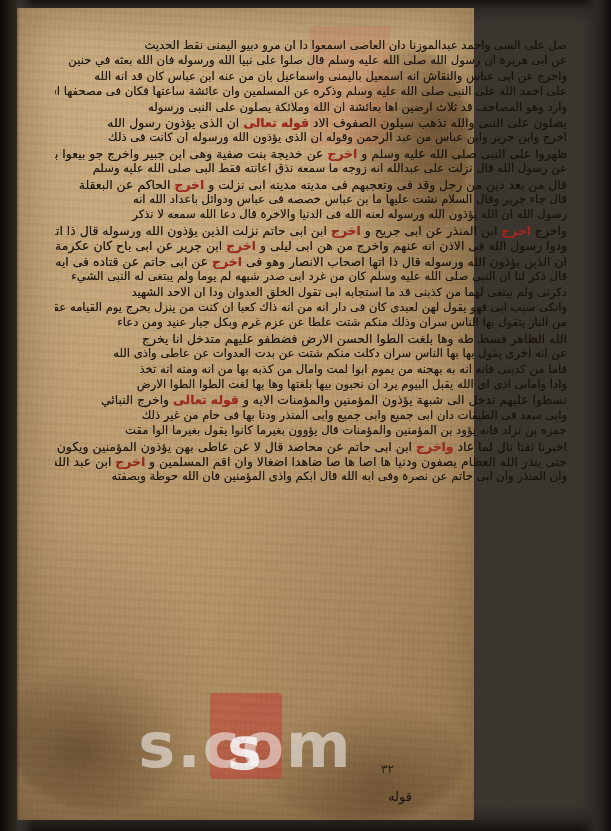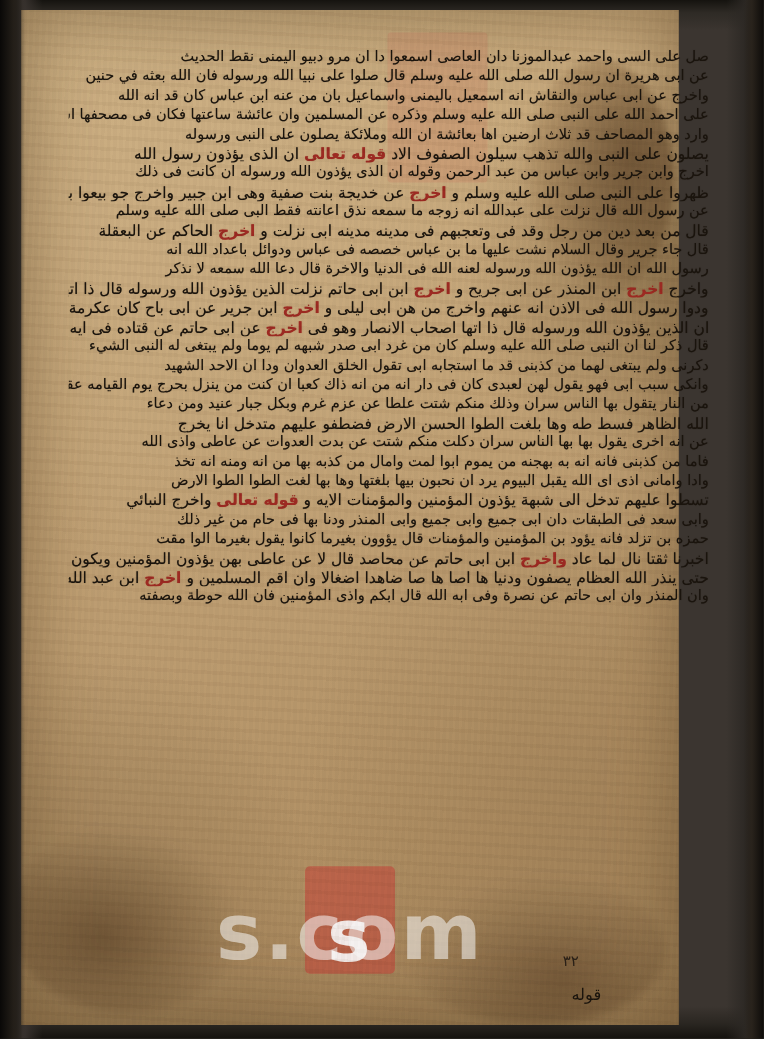--- a/index.html
+++ b/index.html
@@ -24,21 +24,21 @@
       linear-gradient(270deg, #17150f 0px, #2c2824 14px, rgba(0,0,0,0) 30px),
       linear-gradient(180deg, #15130f 0px, #2e2a25 10px, rgba(0,0,0,0) 24px),
       linear-gradient(0deg, #14120e 0px, #2a2621 12px, rgba(0,0,0,0) 26px),
       #3b3530;
   }
   
   .paper {
     position: absolute;
     left: 17px;
     top: 8px;
-    width: 526px;
+    width: 457px;
     height: 812px;
     background:
       radial-gradient(ellipse 70% 55% at 30% 20%, rgba(205,178,136,0.45), rgba(0,0,0,0) 70%),
       radial-gradient(ellipse 60% 50% at 85% 78%, rgba(150,120,80,0.45), rgba(0,0,0,0) 70%),
       radial-gradient(ellipse 40% 30% at 95% 25%, rgba(120,95,60,0.55), rgba(0,0,0,0) 70%),
       radial-gradient(ellipse 50% 40% at 10% 92%, rgba(130,105,70,0.5), rgba(0,0,0,0) 72%),
       linear-gradient(165deg, #cdb083 0%, #c7a87b 25%, #bd9d71 55%, #b08f63 80%, #9d7e55 100%);
     box-shadow: inset 0 0 60px rgba(90,65,35,0.55);
   }
   .paper::after {

